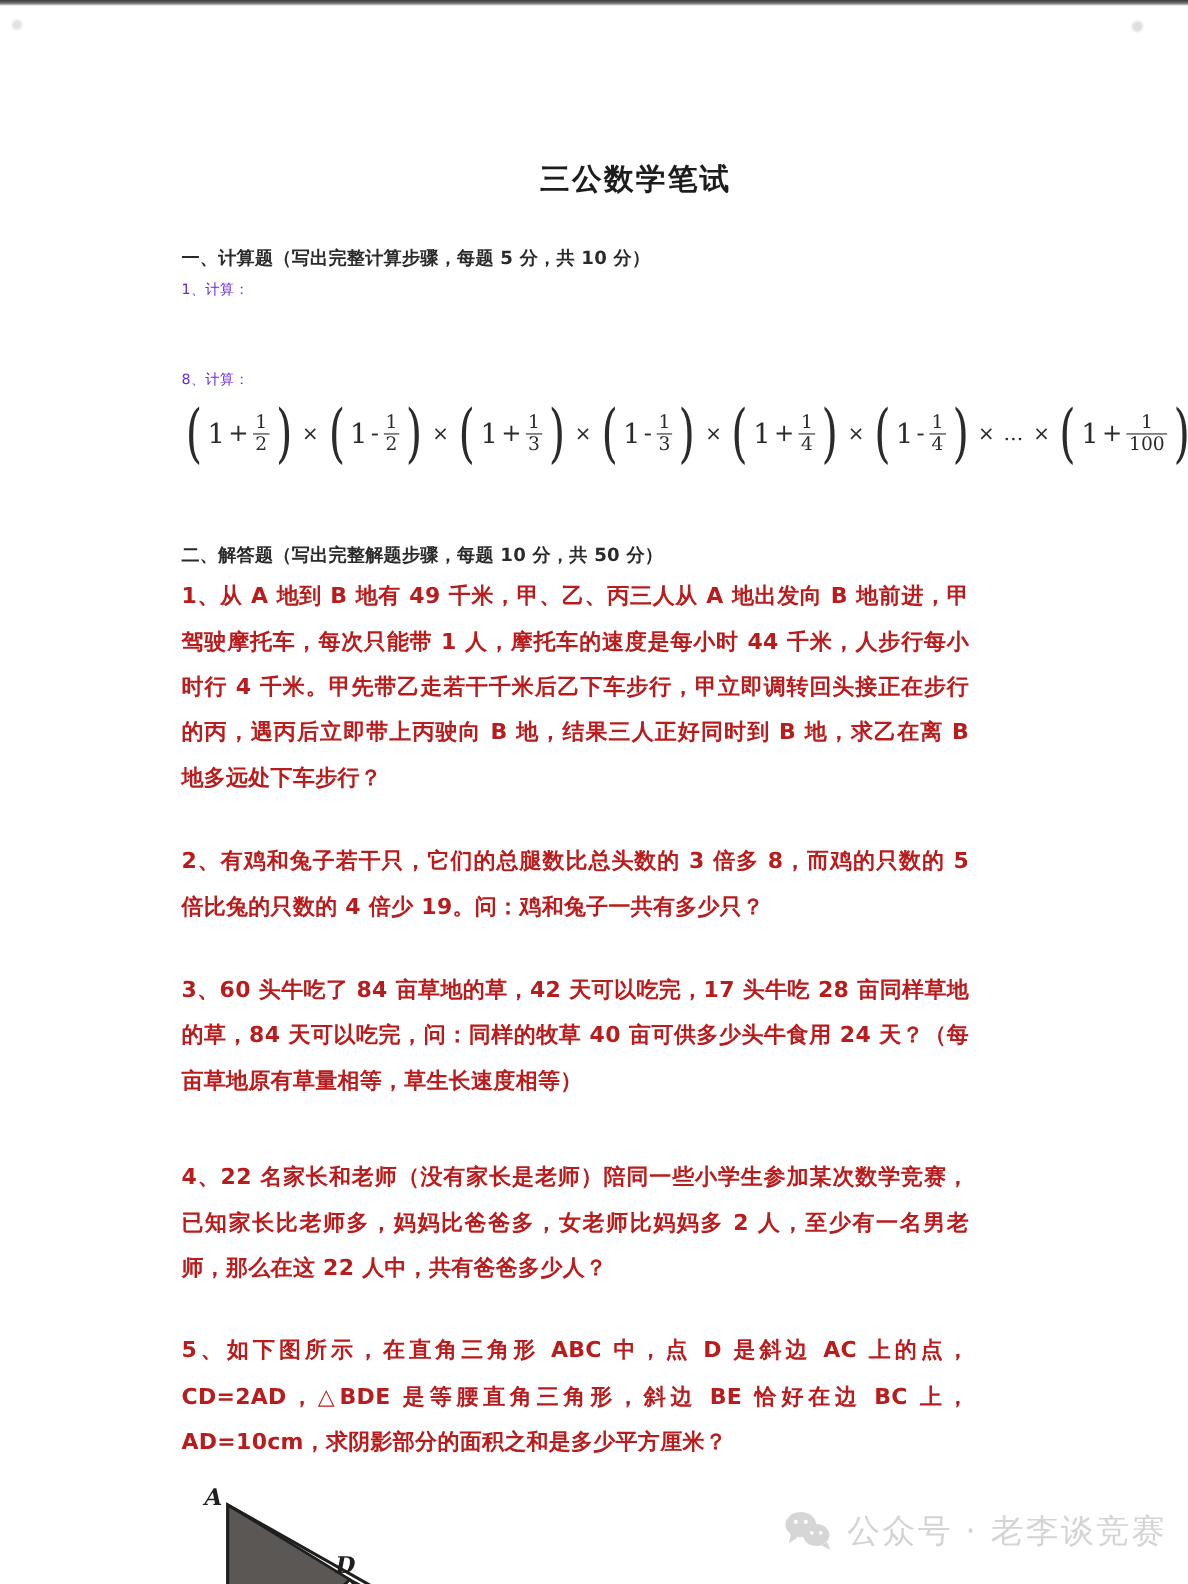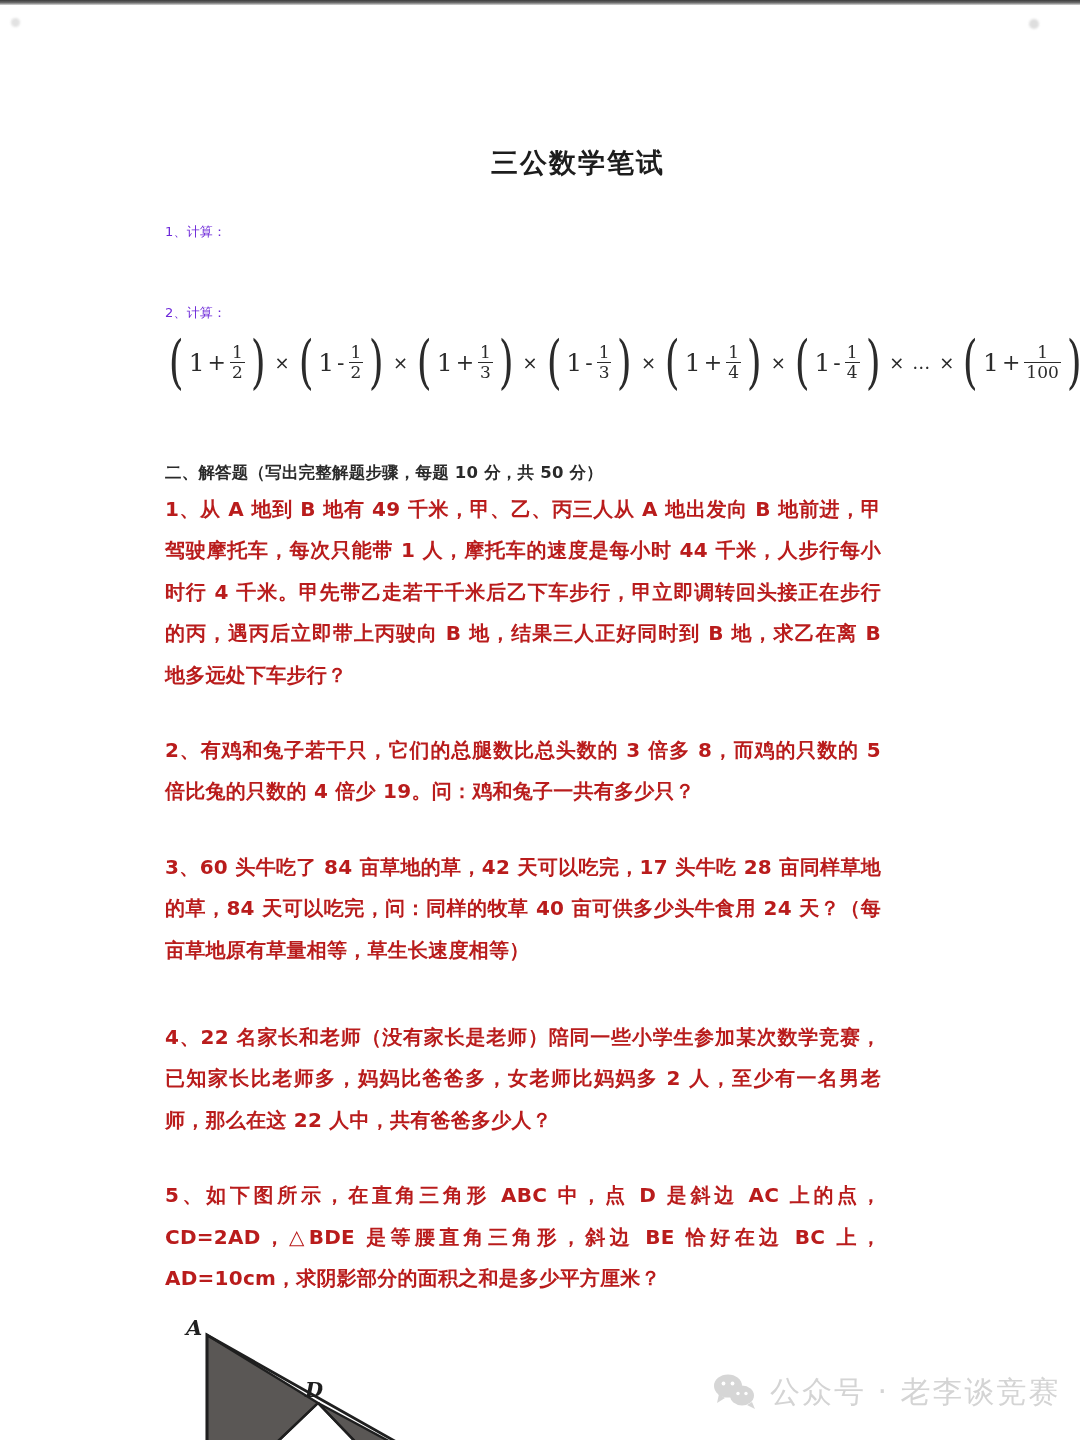--- a/index.html
+++ b/index.html
@@ -210,27 +210,28 @@
 <div id="top-scan-band"></div>
 <div id="scan-speck-left"></div>
 <div id="scan-speck-right"></div>
 
 <div class="sheet">
 
   <div class="content">
 
     <h1 id="exam-title">三公数学笔试</h1>
 
+    <div class="sec-head">一、计算题（写出完整计算步骤，每题 5 分，共 10 分）</div>
 
     <div class="q-line">1、计算：</div>
 
 
     <div class="gap-xl"></div>
 
-    <div class="q-line">2、计算：</div>
+    <div class="q-line">8、计算：</div>
 
     <div id="fraction-expression">
 
       <span class="paren-group">
         <span class="paren">(</span>
         <span class="grp-inner">
           <span class="grp-one">1</span>
           <span class="grp-op">+</span>
           <span class="frac">
             <span class="num">1</span>

